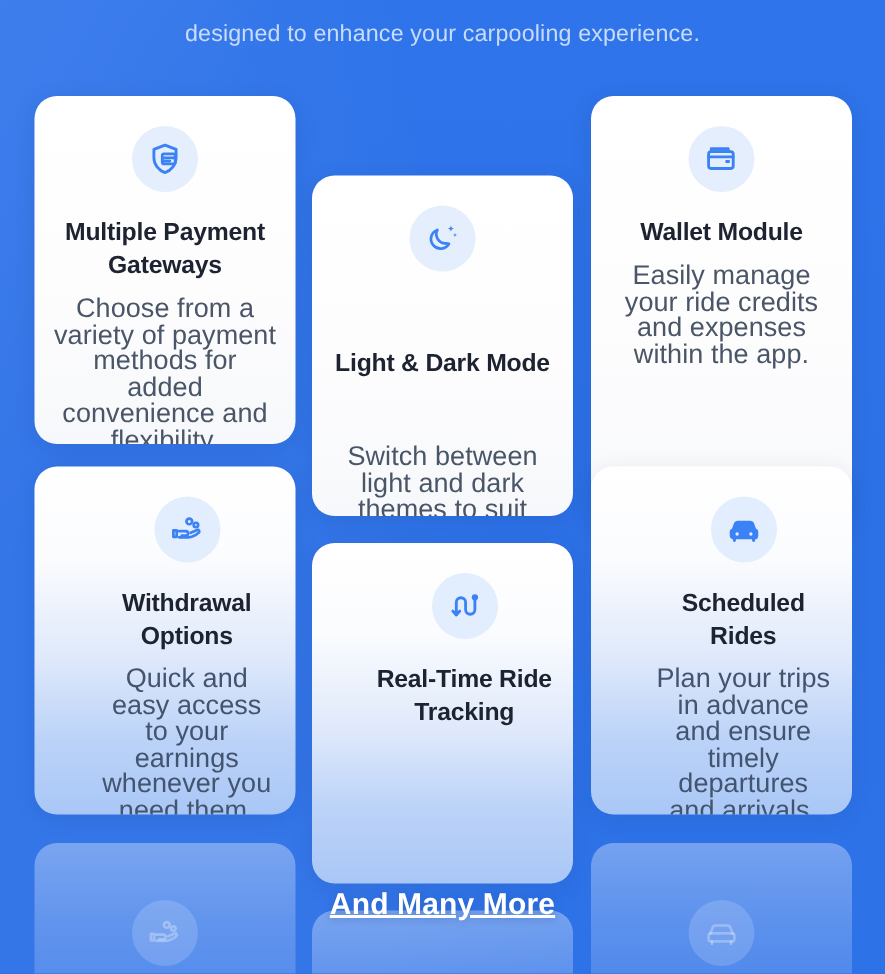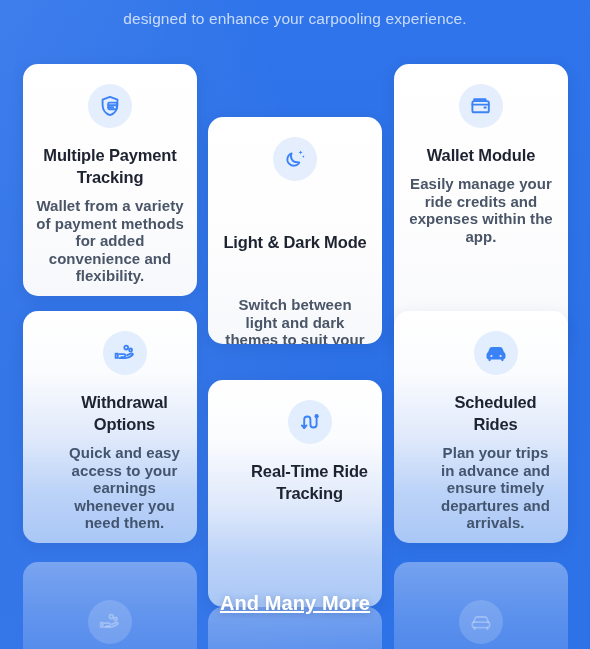--- a/index.html
+++ b/index.html
@@ -20,21 +20,21 @@
     pointer-events:none;
   }
 
   .page{ position:absolute; inset:0; }
 
   
   .header{
     position:absolute;
     top:0; left:0; right:0;
     height:34px;
-    display:flex; align-items:center; justify-content:center;
+    display:flex; align-items:flex-end; justify-content:center;
     padding-top:3px;
   }
   .header-sub{
     font-size:15.5px;
     line-height:22px;
     color:rgba(233,242,255,0.82);
     letter-spacing:.1px;
     white-space:nowrap;
   }
 
@@ -82,25 +82,24 @@
   .card-title{
     margin-top:16px;
     font-size:16.5px;
     font-weight:700;
     line-height:22px;
     color:#1d2330;
     letter-spacing:-.15px;
   }
   .card-desc{
     margin-top:9px;
-    font-size:15px;
+    font-size:18px;
     line-height:17.5px;
     color:#4a5668;
     letter-spacing:.05px;
-    font-weight:bold;
   }
   .card.fade .card-desc{ color:#43546e; }
 
   
   .card.ghost .card-title,
   .card.ghost .card-desc{ visibility:hidden; }
 
   
   .many-more{
     position:absolute;
@@ -130,22 +129,22 @@
   <div class="col col-left">
 
     <div class="card" style="top:64px; left:0; height:232px; position:absolute;">
       <div class="icon-badge">
         <svg width="24" height="24" viewBox="0 0 24 24" fill="none" stroke="#3b82f6" stroke-width="1.9" stroke-linecap="round" stroke-linejoin="round">
           <path d="M12 2.8 4.6 5.6v5.6c0 4.5 3.1 8.5 7.4 9.9 4.3-1.4 7.4-5.4 7.4-9.9V5.6L12 2.8Z"></path>
           <rect x="10.2" y="8.6" width="8.6" height="6.6" rx="1.1" fill="#e4eefc"></rect>
           <path d="M10.6 11.2h7.8M10.6 13.4h4.6"></path>
         </svg>
       </div>
-      <div class="card-title">Multiple Payment Tracking</div>
-      <div class="card-desc">Wallet from a variety of payment methods for added convenience and flexibility.</div>
+      <div class="card-title">Multiple Payment Gateways</div>
+      <div class="card-desc">Choose from a variety of payment methods for added convenience and flexibility.</div>
     </div>
 
     <div class="card fade" style="top:311px; left:0; height:232px; position:absolute;">
       <div class="icon-badge">
         <svg width="24" height="24" viewBox="0 0 24 24" fill="none" stroke="#3b82f6" stroke-width="1.8" stroke-linecap="round" stroke-linejoin="round">
           <circle cx="13.2" cy="6.6" r="1.9"></circle>
           <circle cx="17.6" cy="9.0" r="1.5"></circle>
           <path d="M2.6 12.6h2.2v4.3H2.6z"></path>
           <path d="M6.4 13.1h4.4c.9 0 1.6.7 1.6 1.5s-.7 1.5-1.6 1.5H8.1"></path>
           <path d="M6.4 17.2h6.1c2.5 0 5.3-1.6 7.1-3.2.8-.7-.1-2-1.1-1.6l-4.4 1.8"></path>
@@ -177,21 +176,21 @@
         <svg width="24" height="24" viewBox="0 0 24 24" fill="none" stroke="#3b82f6" stroke-width="1.8" stroke-linecap="round" stroke-linejoin="round">
           <path d="M14.4 15.2A6.1 6.1 0 0 1 8.6 6.3a6.4 6.4 0 1 0 7.7 9.2 6.2 6.2 0 0 1-1.9-.3Z"></path>
           <path d="M17.6 3.4l.55 1.45L19.6 5.4l-1.45.55L17.6 7.4l-.55-1.45L15.6 5.4l1.45-.55L17.6 3.4Z" fill="#3b82f6" stroke="none"></path>
           <path d="M20.3 8.3l.38 1.0 1.0.38-1.0.38-.38 1.0-.38-1.0-1.0-.38 1.0-.38.38-1.0Z" fill="#3b82f6" stroke="none"></path>
         </svg>
       </div>
       <div class="card-title">Light &amp; Dark Mode</div>
       <div class="card-desc">Switch between light and dark themes to suit your preference and enhance usability.</div>
     </div>
 
-    <div class="card fade" style="top:362px; left:0; height:227px; position:absolute;margin-top:18px;">
+    <div class="card fade" style="top:362px; left:0; height:227px; position:absolute;">
       <div class="icon-badge">
         <svg width="24" height="24" viewBox="0 0 24 24" fill="none" stroke="#3b82f6" stroke-width="1.9" stroke-linecap="round" stroke-linejoin="round">
           <path d="M6.2 17.8V9.6a3.1 3.1 0 0 1 6.2 0v4.8a3.1 3.1 0 0 0 6.2 0V6.6"></path>
           <path d="M3.9 15.4 6.2 18l2.3-2.6" fill="#3b82f6" stroke="#3b82f6"></path>
           <circle cx="18.6" cy="6.2" r="2.1" fill="#3b82f6" stroke="none"></circle>
         </svg>
       </div>
       <div class="card-title">Real-Time Ride Tracking</div>
     </div>
 

